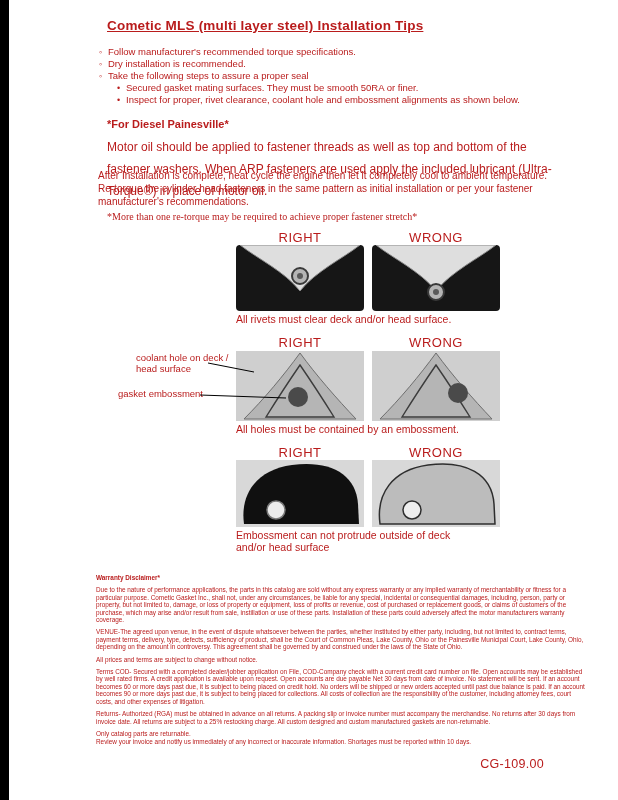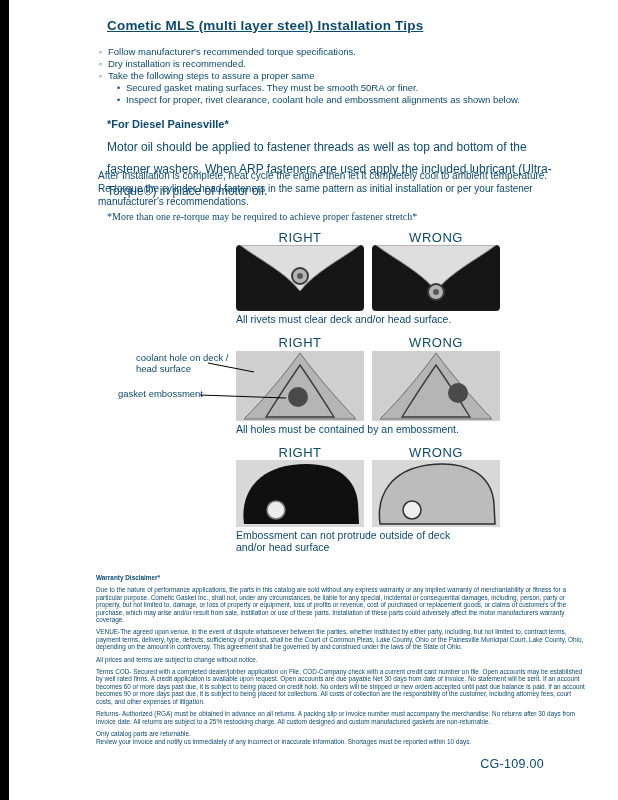--- a/index.html
+++ b/index.html
@@ -1,18 +1,18 @@
 <!DOCTYPE html>
 <html><head>
 <meta charset="utf-8">
 <style>
   html,body { margin:0; padding:0; background:#ffffff; }
   .page {
     position:relative; width:618px; height:800px; background:#ffffff;
-    font-family:"Liberation Sans","DejaVu Sans",sans-serif; color:#0c4a6e;
+    font-family:"Liberation Sans","DejaVu Sans",sans-serif; color:#b91c1c;
     overflow:hidden;
   }
   .left-bar { position:absolute; left:0; top:0; width:9px; height:800px; background:#000; }
 
   .title {
     position:absolute; left:107px; top:18px;
     font-size:13.5px; font-weight:bold; text-decoration:underline;
     letter-spacing:.2px;
   }
 
@@ -59,21 +59,21 @@
     <div class="tip">
       <span class="m1">◦</span>
       <span>Follow manufacturer's recommended torque specifications.</span>
     </div>
     <div class="tip">
       <span class="m1">◦</span>
       <span>Dry installation is recommended.</span>
     </div>
     <div class="tip">
       <span class="m1">◦</span>
-      <span>Take the following steps to assure a proper same</span>
+      <span>Take the following steps to assure a proper seal</span>
     </div>
     <div class="tip sub">
       <span class="m2">•</span>
       <span>Secured gasket mating surfaces.  They must be smooth 50RA or finer.</span>
     </div>
     <div class="tip sub">
       <span class="m2">•</span>
       <span>Inspect for proper, rivet clearance, coolant hole and embossment alignments as shown below.</span>
     </div>
   </div>

